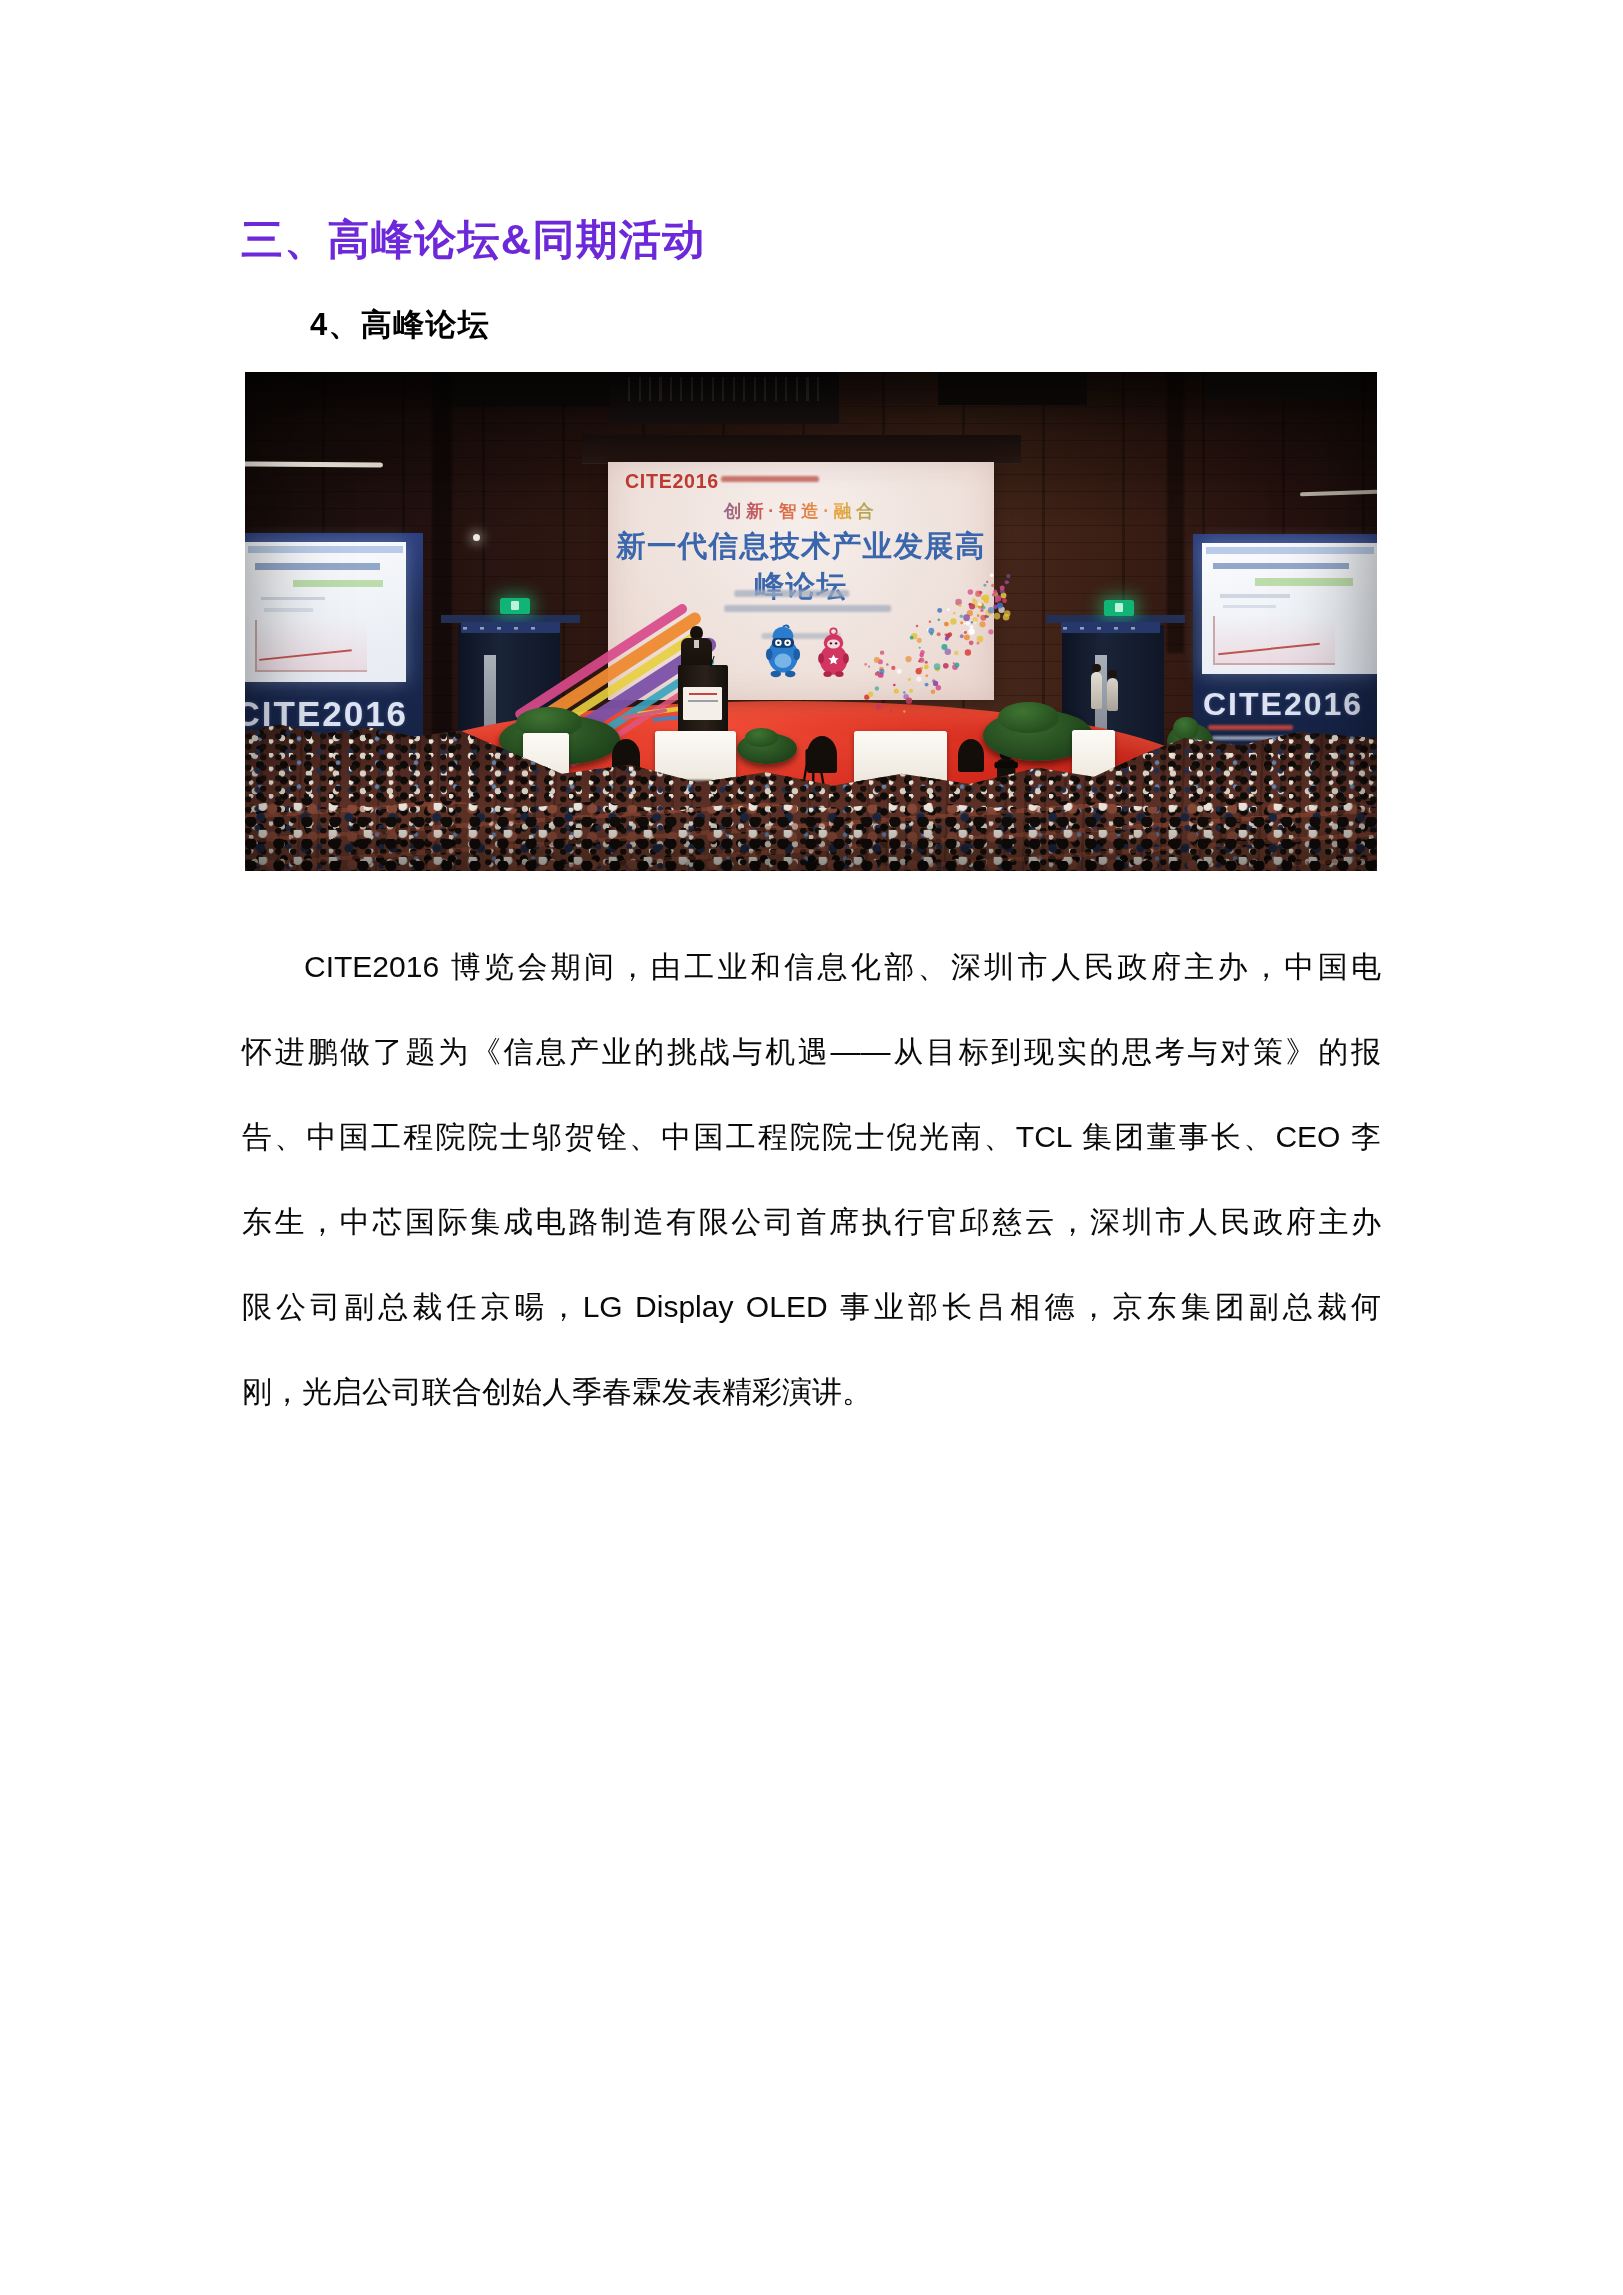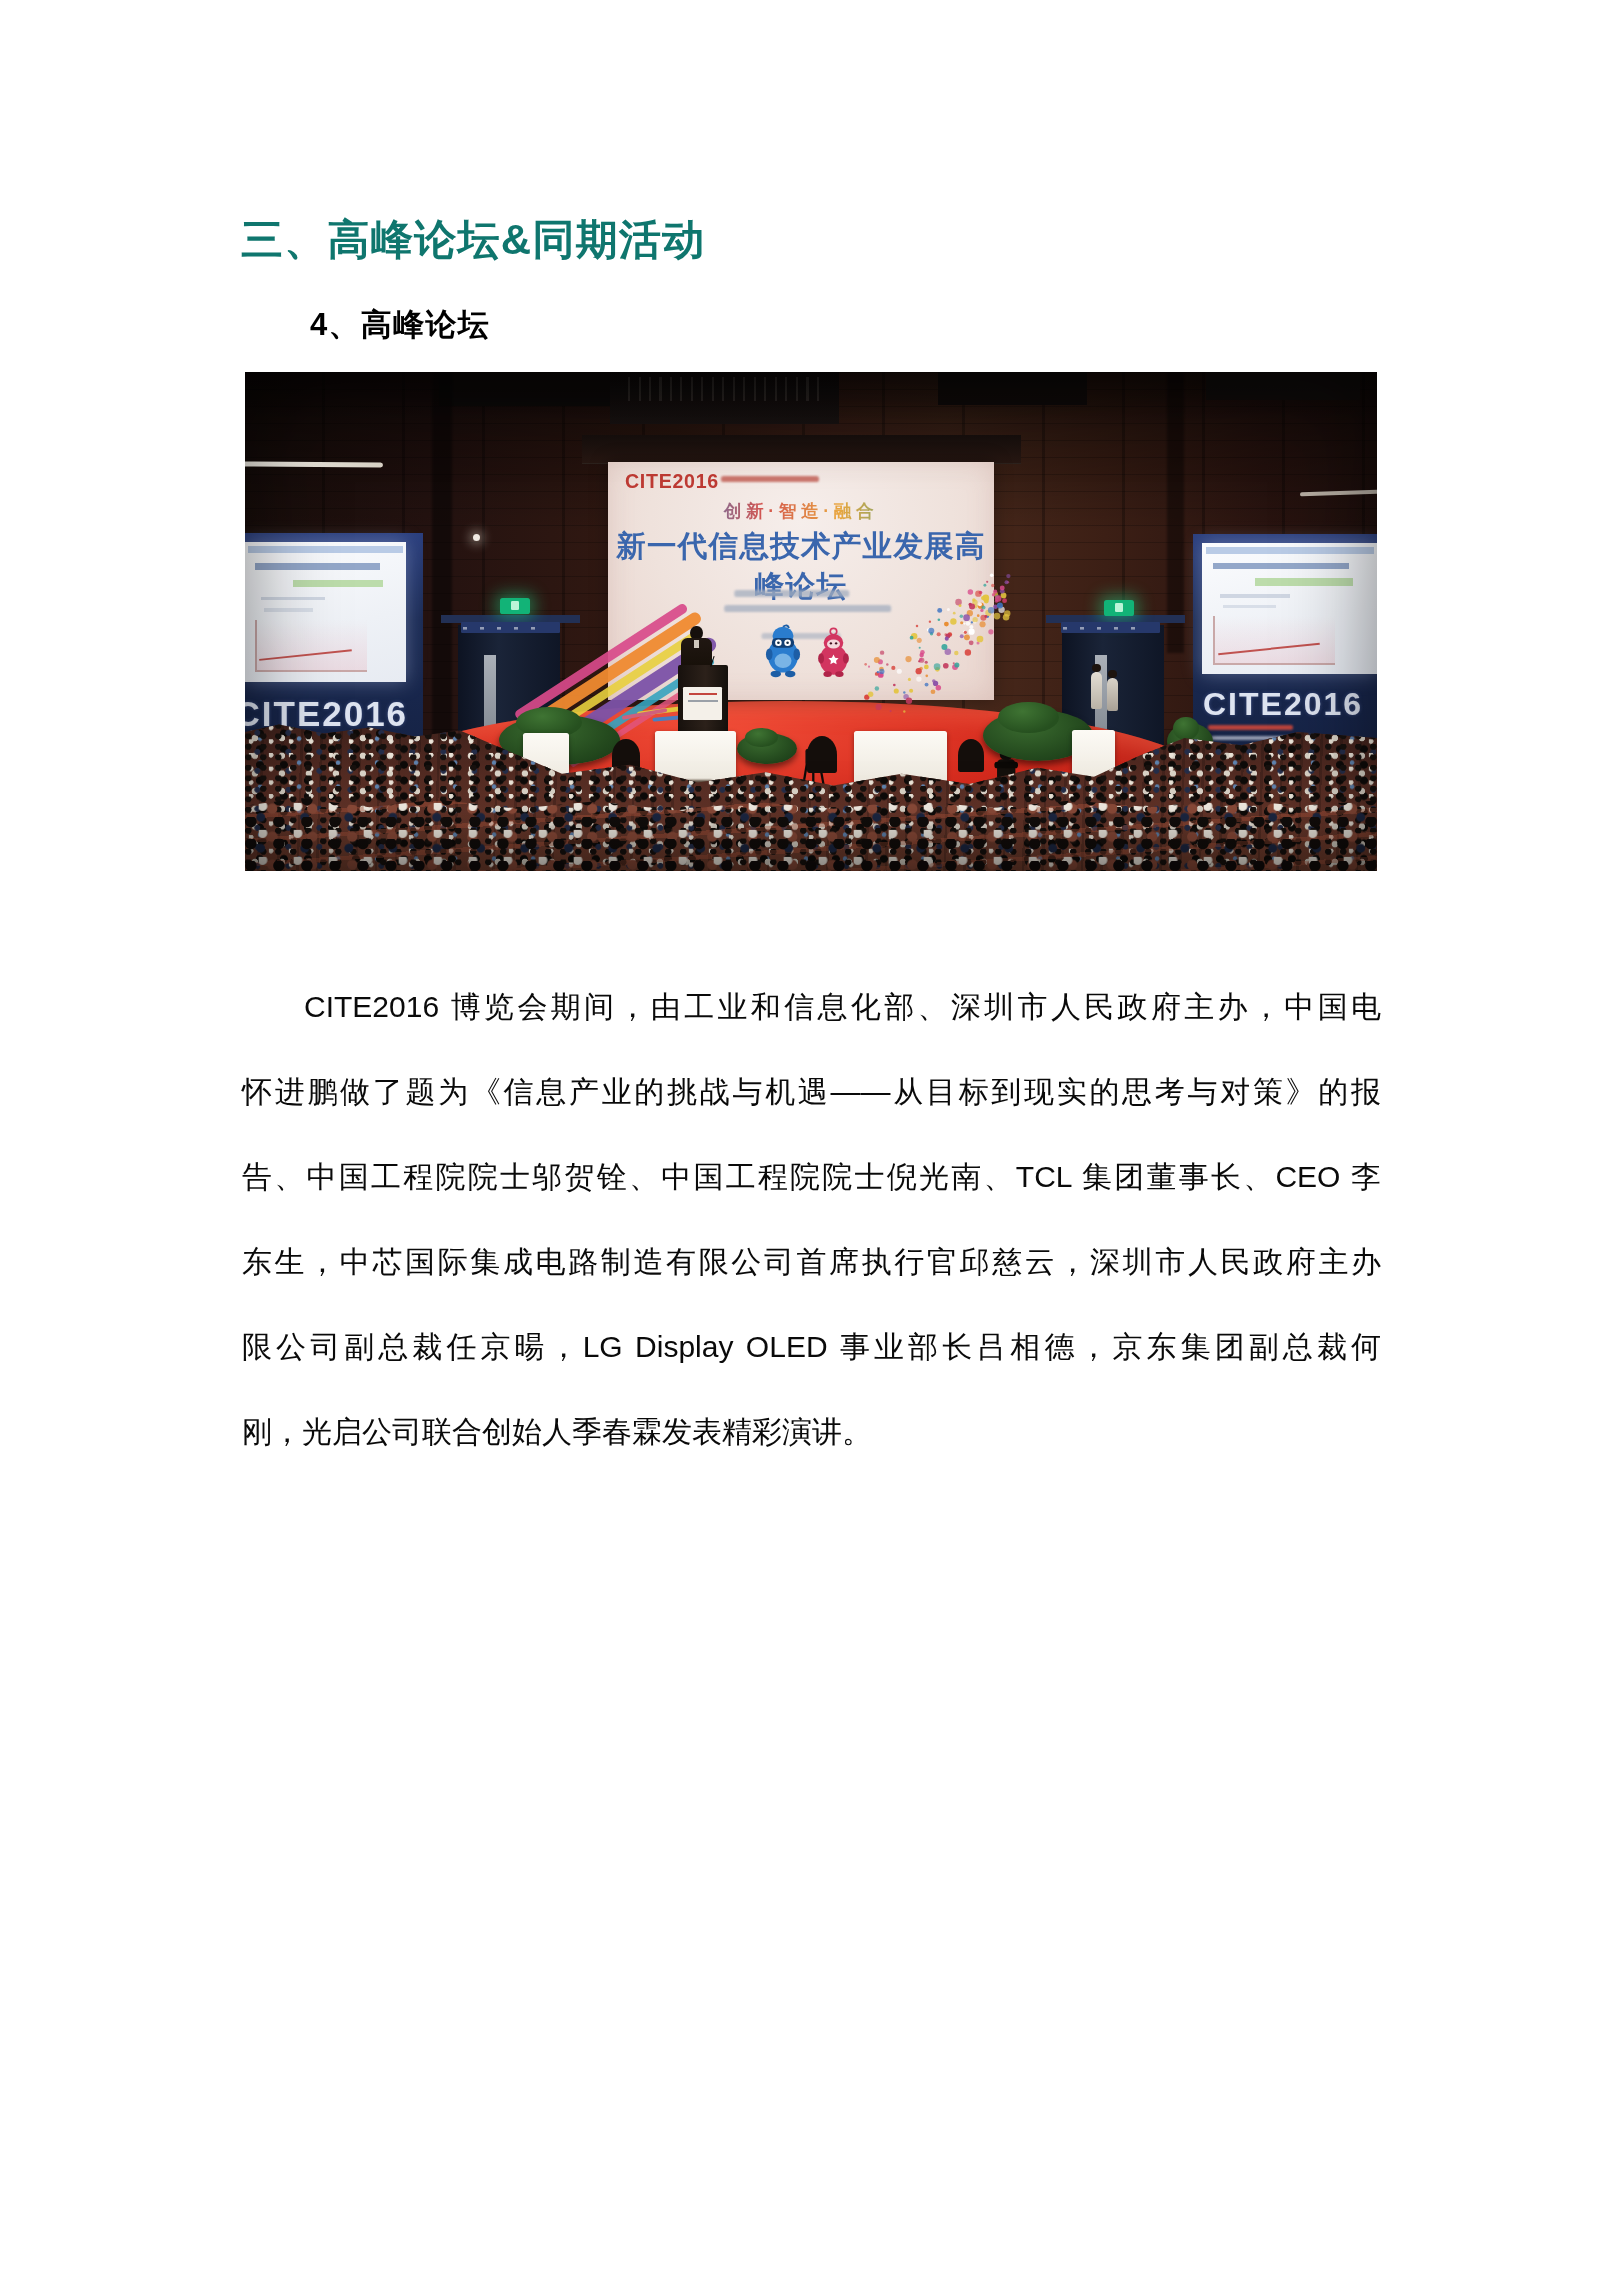--- a/index.html
+++ b/index.html
@@ -3,25 +3,25 @@
 <meta charset="utf-8">
 <style>
   html,body{margin:0;padding:0;background:#888;}
   .page{
     position:relative;width:1623px;height:2295px;background:#ffffff;
     font-family:"Liberation Sans","DejaVu Sans",sans-serif;overflow:hidden;
   }
   .page *{position:absolute;box-sizing:border-box;}
 
   
-  .h1{left:241px;top:219px;font-size:42px;line-height:1;font-weight:700;color:#0f766e;letter-spacing:1.3px;white-space:nowrap;}
+  .h1{left:241px;top:219px;font-size:42px;line-height:1;font-weight:700;color:#6d28d9;letter-spacing:1.3px;white-space:nowrap;}
   .h2{left:310px;top:309px;font-size:31px;line-height:1;font-weight:700;color:#000;letter-spacing:1.3px;white-space:nowrap;}
 
   
-  .para{left:242px;top:964px;width:1139px;color:#0a0a0a;font-size:30px;}
+  .para{left:242px;top:924px;width:1139px;color:#0a0a0a;font-size:30px;}
   .pline{position:relative;display:block;height:85px;line-height:85px;white-space:nowrap;
          text-align:justify;text-align-last:justify;text-justify:inter-character;}
   .pline.is-first{text-indent:62px;}
   .pline.is-last{text-align-last:left;}
 
   
   .photo{left:245px;top:372px;width:1132px;height:499px;background:#120c0a;overflow:hidden;}
 
   .wall{inset:0;background:
     linear-gradient(180deg, rgba(0,0,0,.6), rgba(0,0,0,0) 32%),

